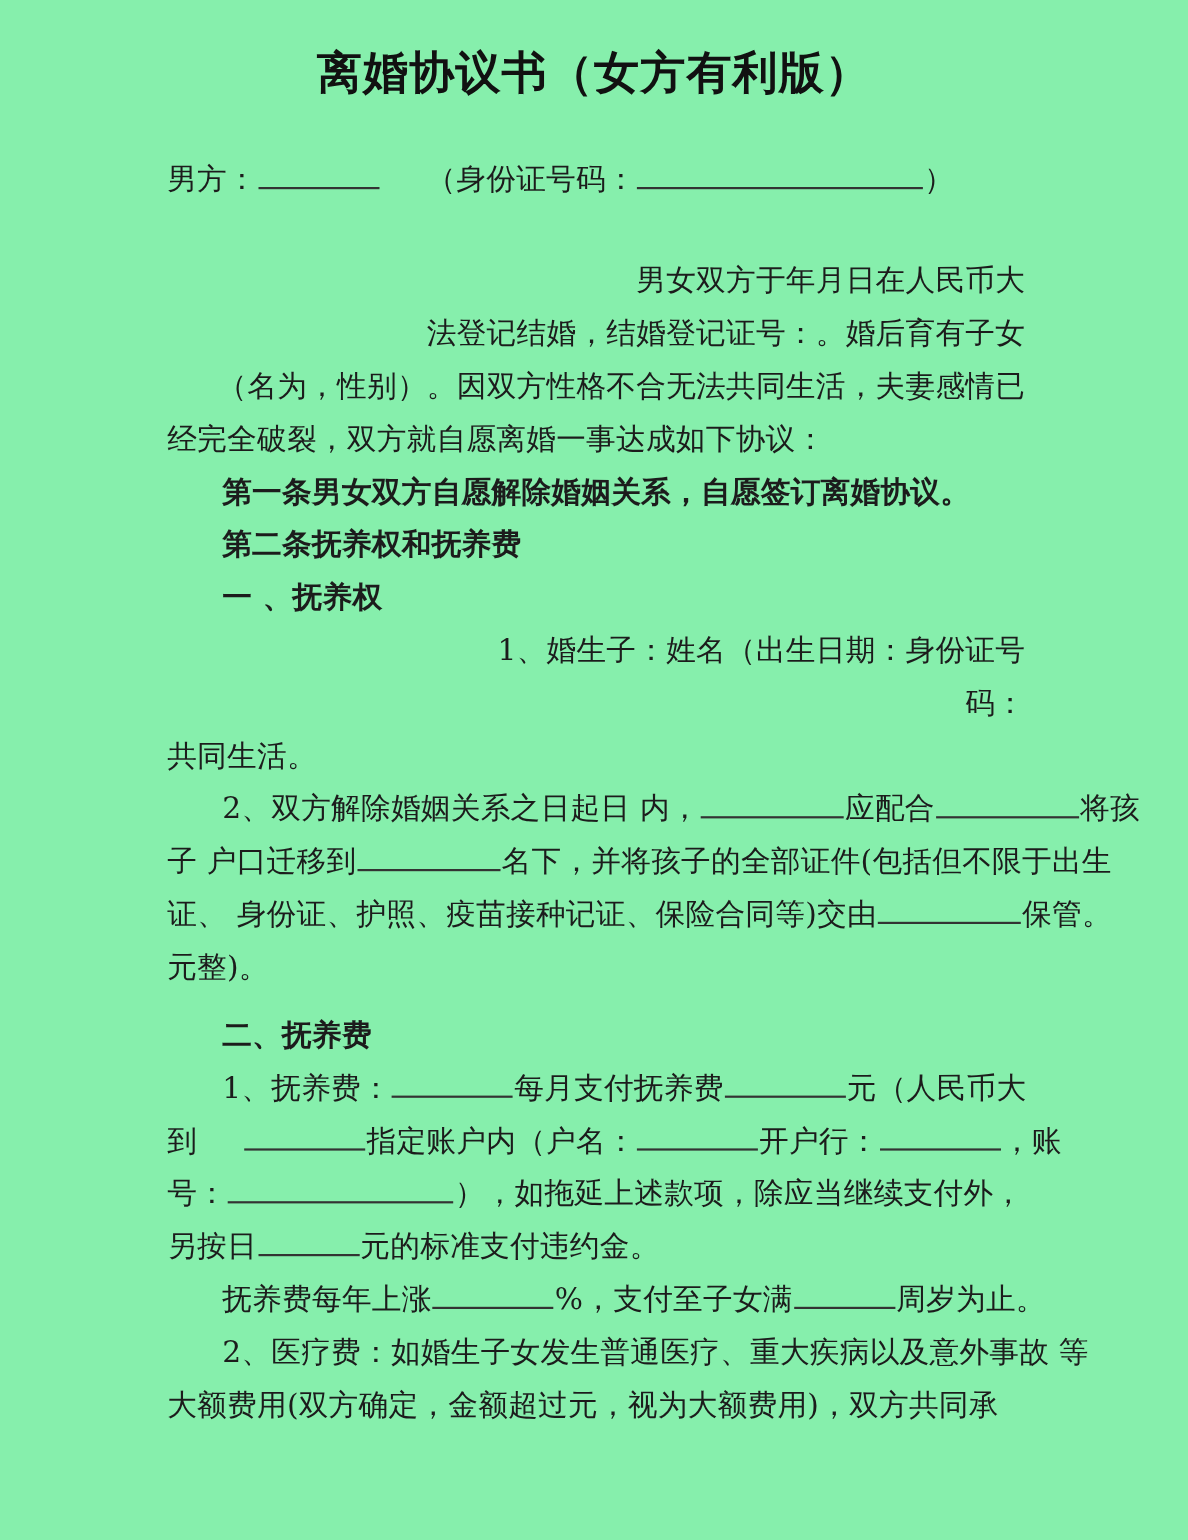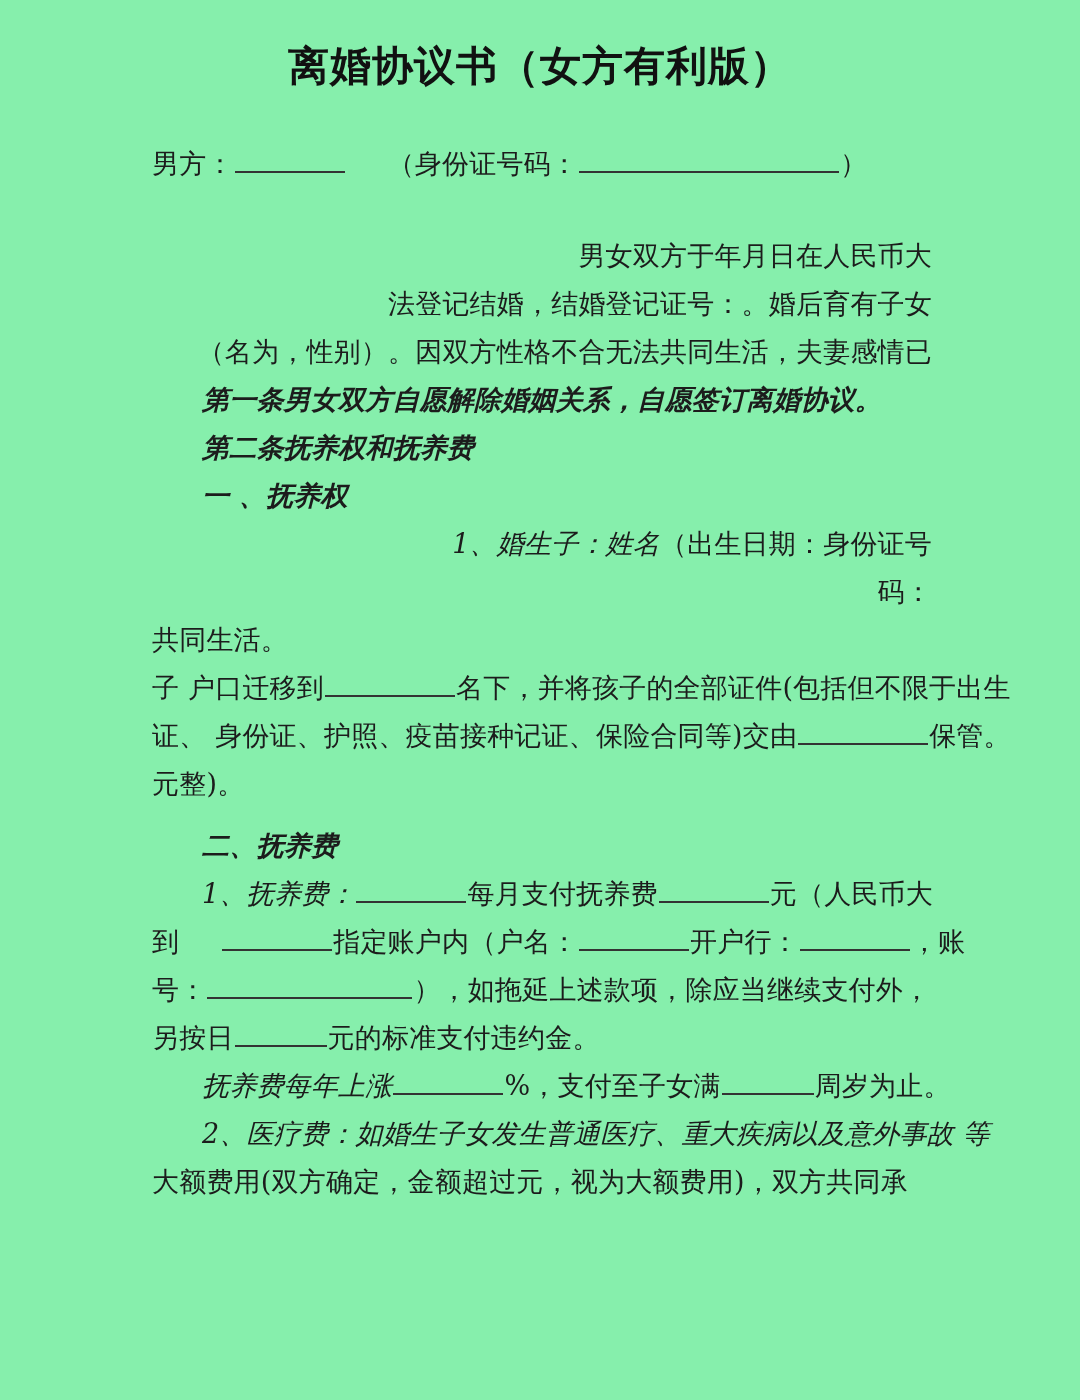--- a/index.html
+++ b/index.html
@@ -61,21 +61,20 @@
   .bold {
     font-weight: bold;
   }
 
   .indent {
     padding-left: 54px;
   }
 
   .indent-sm {
     padding-left: 50px;
-    font-style: italic;
   }
 
   .gap-sec {
     height: 44px;
   }
 
   .gap-small {
     height: 14px;
   }
 
@@ -134,39 +133,43 @@
       <span class="seg">。婚后育有子女</span>
     </div>
 
     <div class="line just">
       <span class="seg">（名为</span>
       <span class="seg">，性别</span>
       <span class="seg">）。因双方性格不合无法共同生活，</span>
       <span class="seg">夫妻感情已</span>
     </div>
 
+    <div class="line">经完全破裂，双方就自愿离婚一事达成如下协议：</div>
 
     <div class="line bold indent-sm">第一条男女双方自愿解除婚姻关系，自愿签订离婚协议。</div>
 
     <div class="line bold indent-sm">第二条抚养权和抚养费</div>
 
     <div class="line bold indent-sm">一 、抚养权</div>
 
     <div class="line just">
       <span class="seg indent-sm">1、婚生子：姓名</span>
       <span class="seg">（出生日期：</span>
       <span class="seg">身份证号</span>
     </div>
 
     <div class="line just">
       <span class="seg">码：</span>
     </div>
 
     <div class="line">共同生活。</div>
 
+    <div class="line">
+      <span class="seg indent-sm">2、双方解除婚姻关系之日起日 内，</span><span class="blank w6"></span><span class="seg">应配合</span><span class="blank w6"></span><span class="seg">将孩</span>
+    </div>
 
     <div class="line">
       <span class="seg">子 户口迁移到</span><span class="blank w6"></span><span class="seg">名下，并将孩子的全部证件(包括但不限于出生</span>
     </div>
 
     <div class="line">
       <span class="seg">证、 身份证、护照、疫苗接种记证、保险合同等)交由</span><span class="blank w6"></span><span class="seg">保管。</span>
     </div>
 
 

